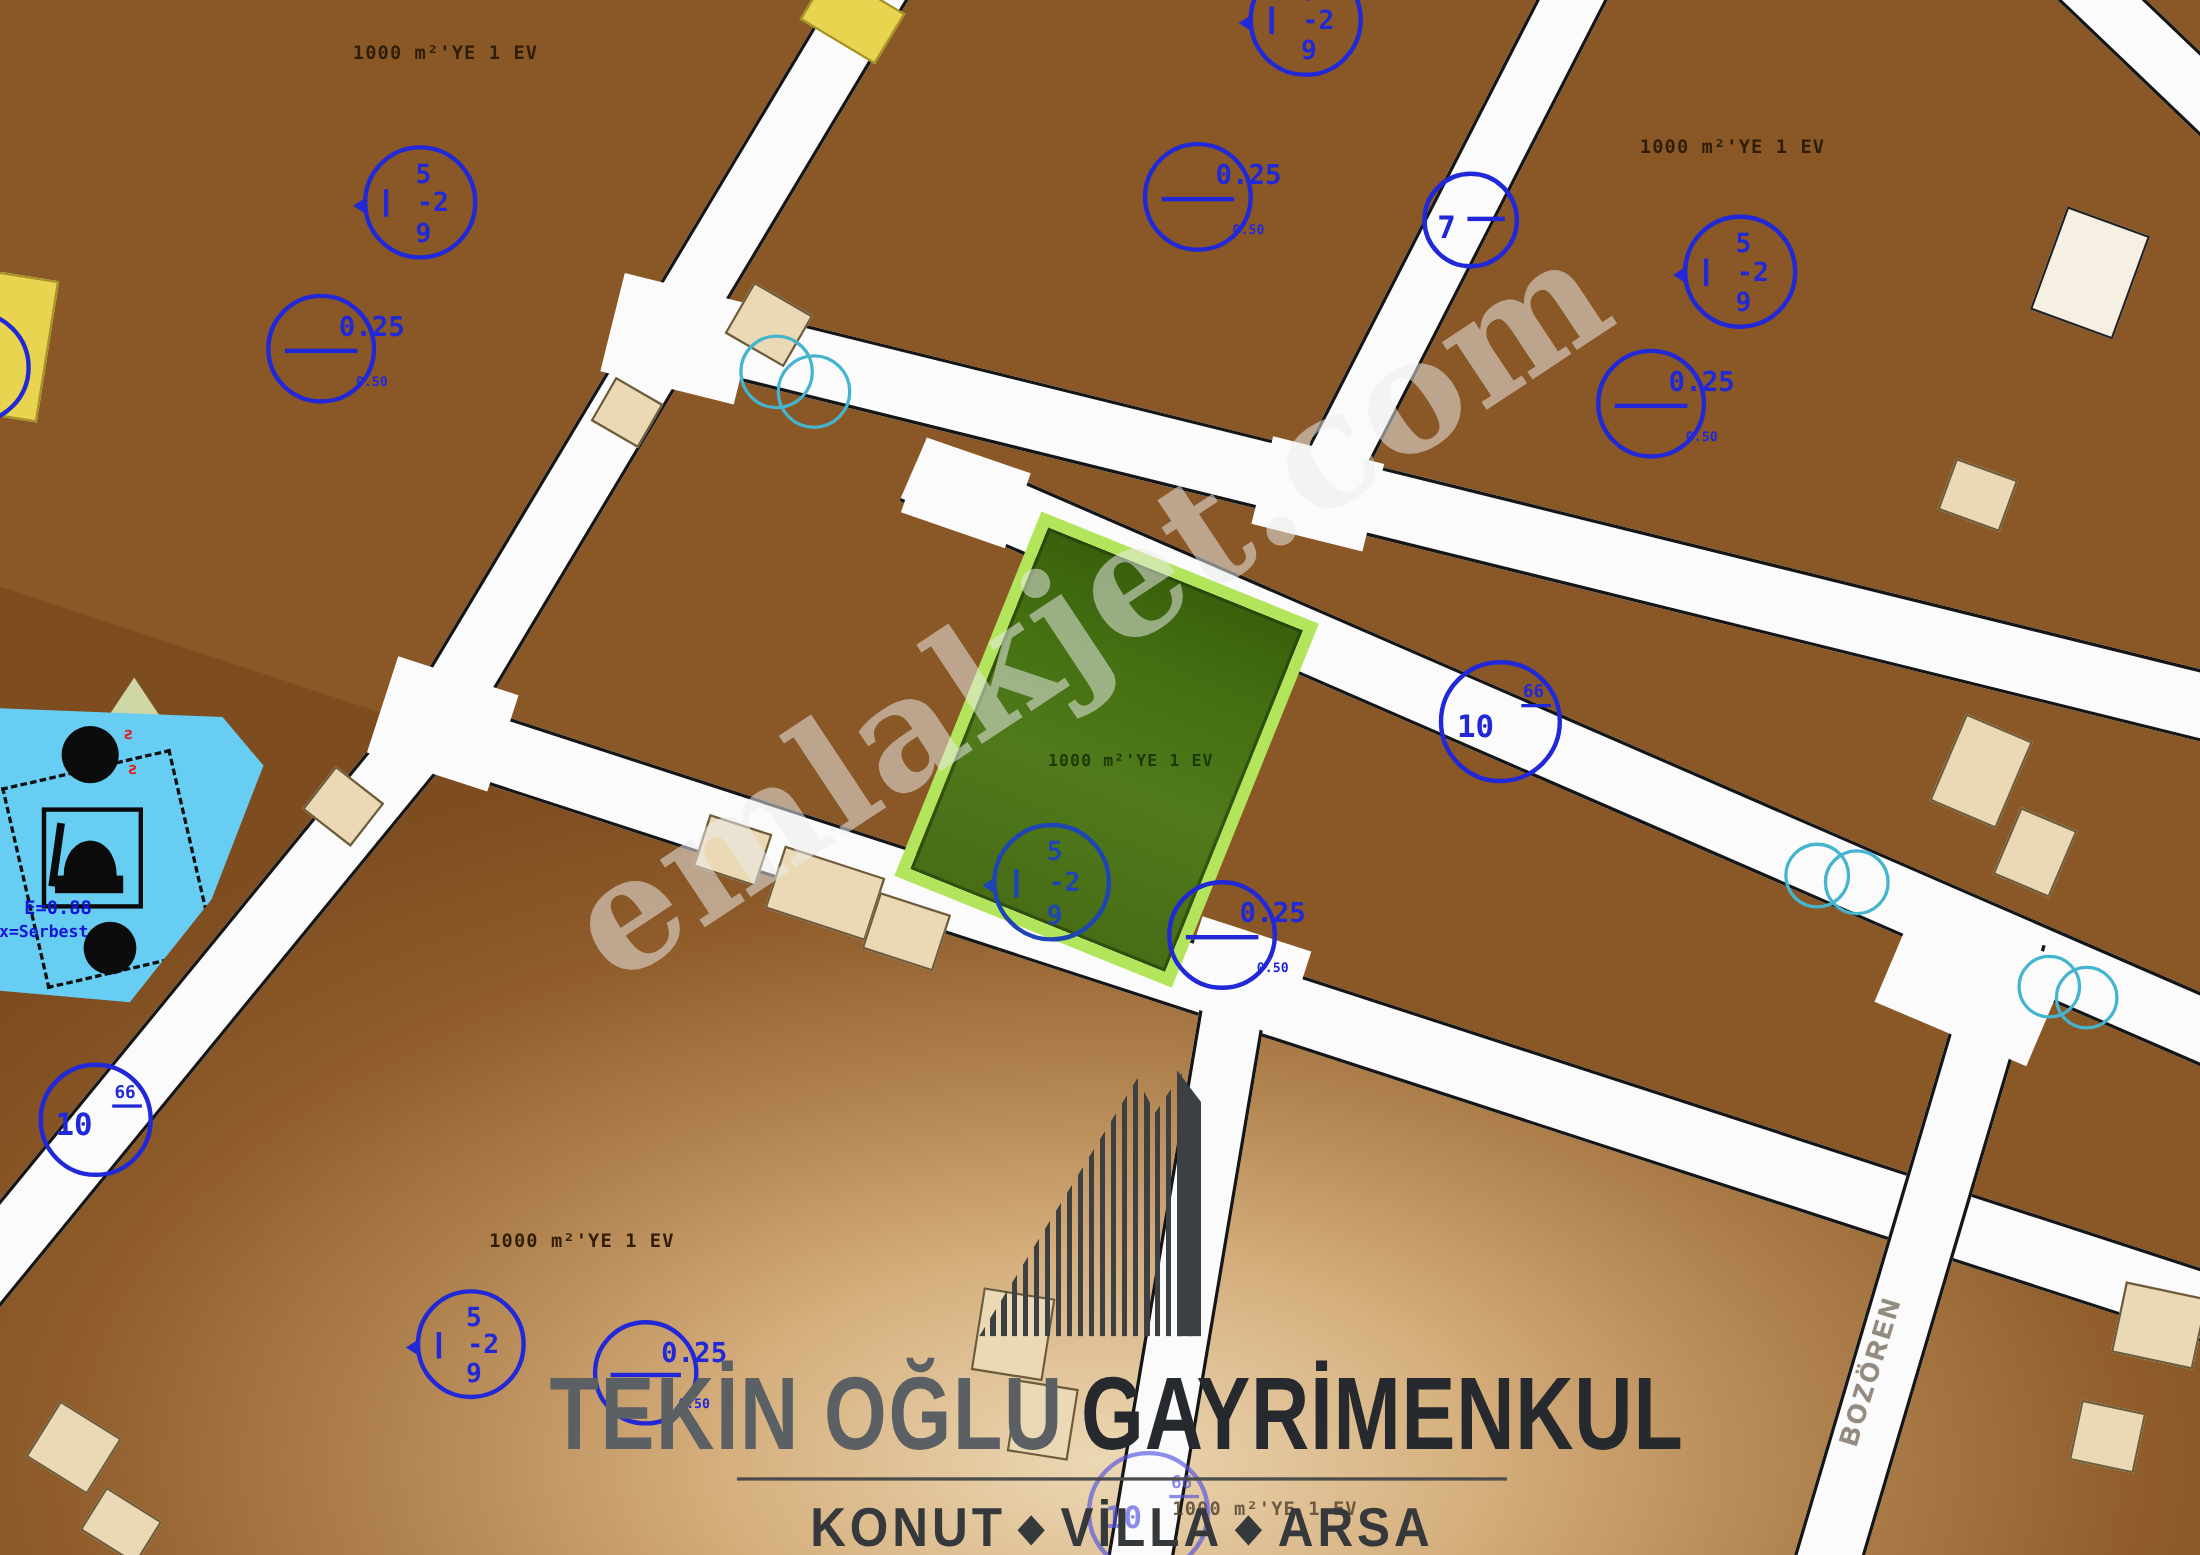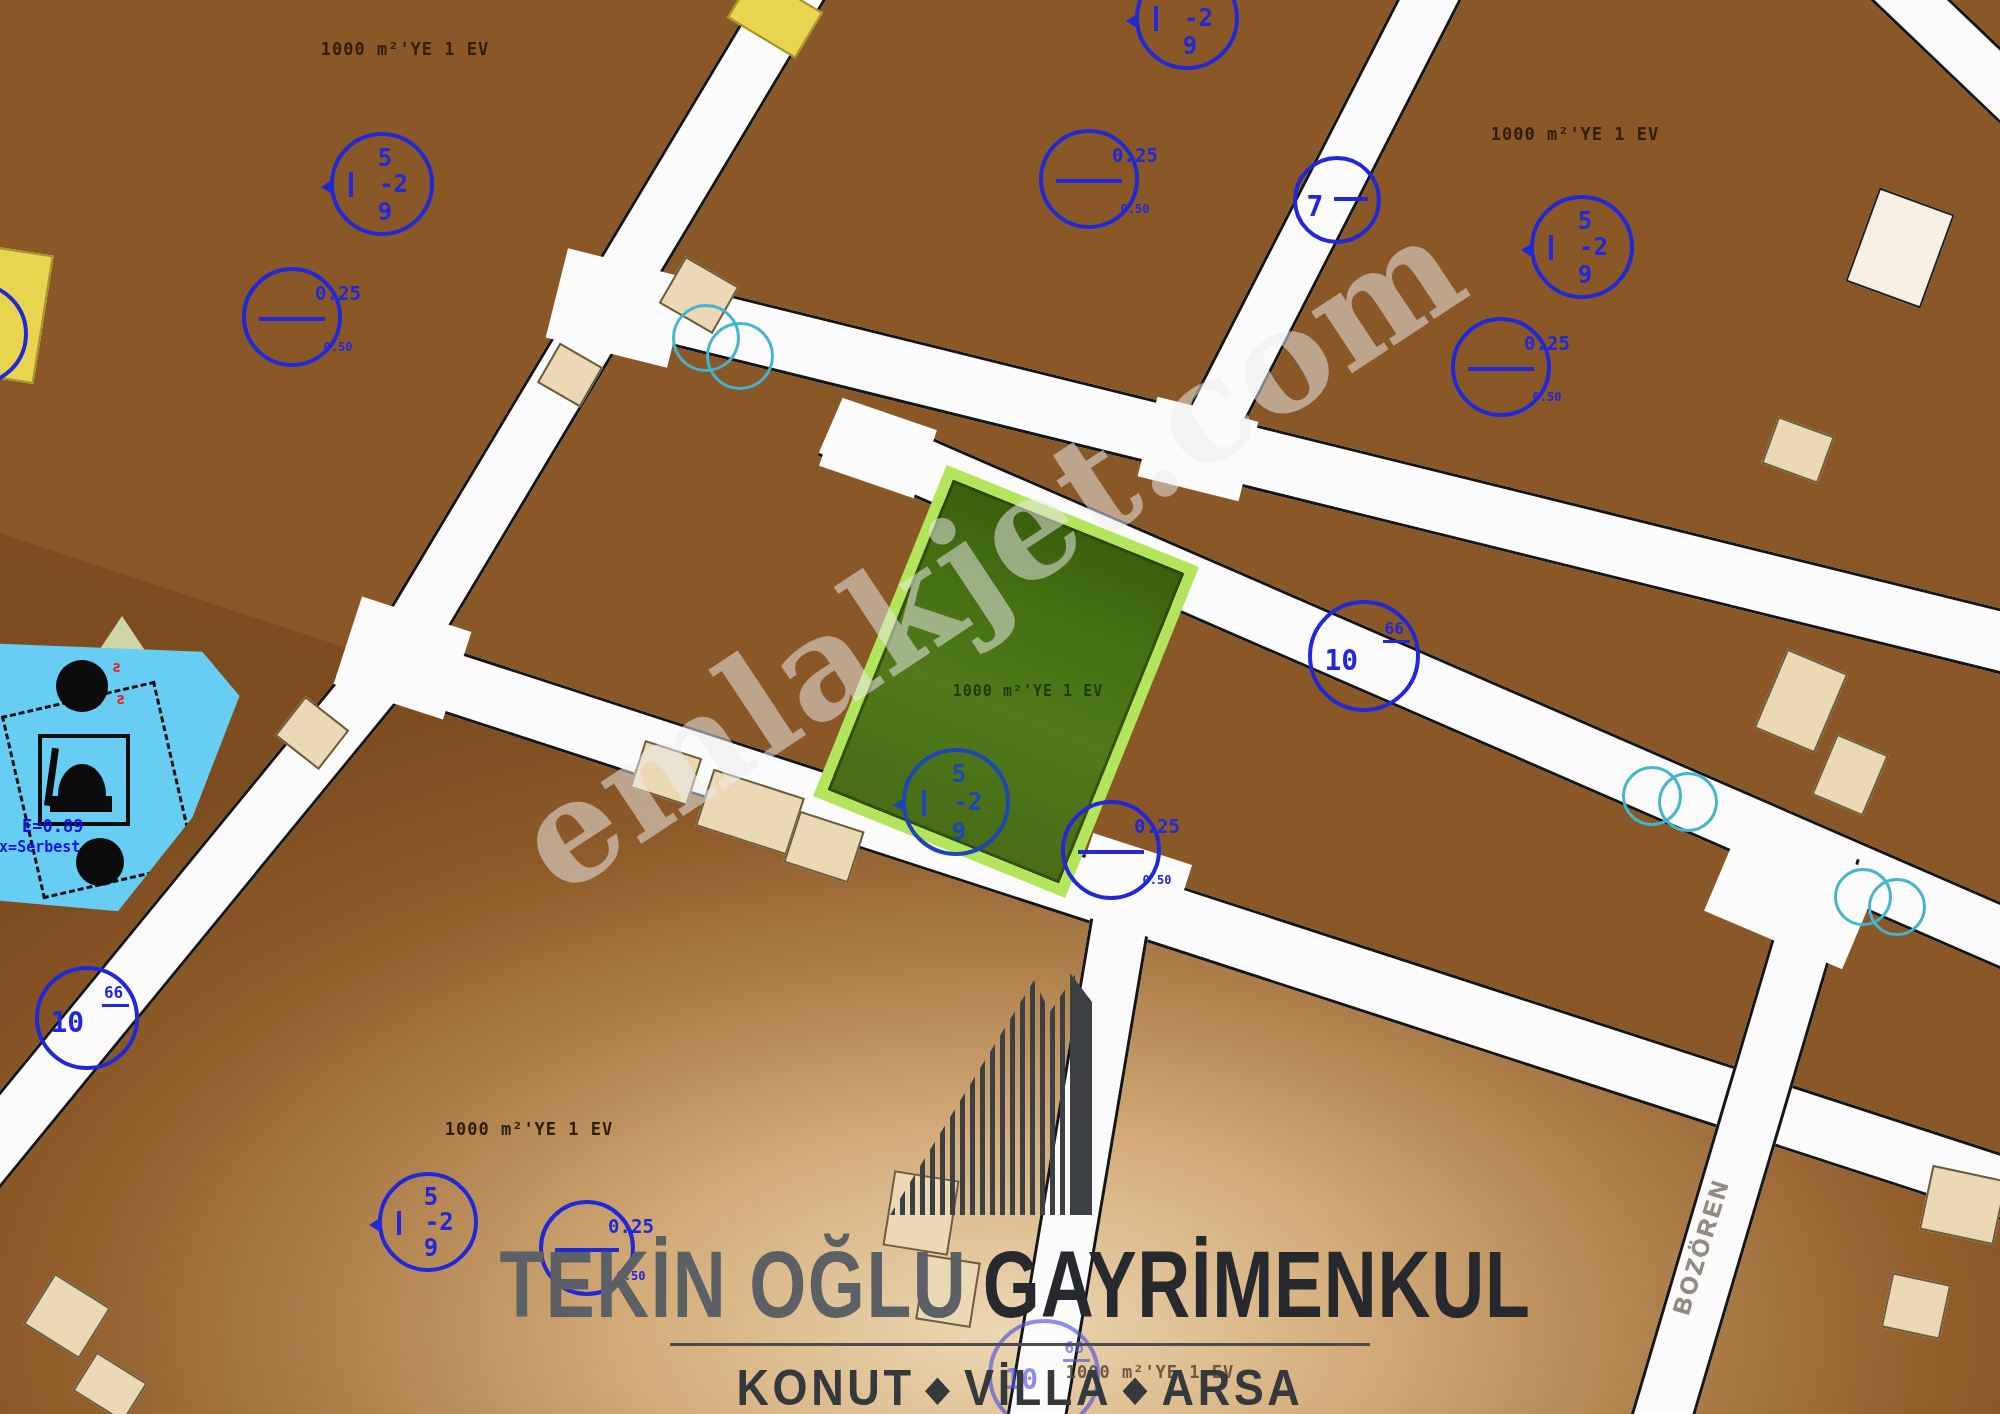--- a/index.html
+++ b/index.html
@@ -66,21 +66,21 @@
   
   .zc{position:absolute;border:4px solid var(--blue);border-radius:50%;color:var(--blue);
       font-family:"DejaVu Sans Mono",monospace;font-weight:bold;}
   .zc .t{position:absolute;top:8%;left:50%;transform:translateX(-30%);font-size:24px;}
   .zc .m{position:absolute;top:50%;left:56%;transform:translate(-30%,-50%);font-size:24px;}
   .zc .b{position:absolute;bottom:6%;left:50%;transform:translateX(-30%);font-size:24px;}
   .zc .bar{position:absolute;left:16%;top:38%;width:4px;height:26%;background:currentColor;}
   .zc .tick{position:absolute;left:-13px;top:46%;width:0;height:0;border-top:7px solid transparent;border-bottom:7px solid transparent;border-left:11px solid currentColor;transform:rotate(180deg);}
   .rc{position:absolute;border:4px solid var(--blue);border-radius:50%;color:var(--blue);
       font-family:"DejaVu Sans Mono",monospace;font-weight:bold;text-align:center;}
-  .rc .t{position:absolute;top:12%;width:100%;font-size:19px;}
+  .rc .t{position:absolute;top:12%;width:100%;font-size:25px;}
   .rc .ln{position:absolute;top:50%;left:14%;width:72%;height:4px;background:currentColor;}
   .rc .b{position:absolute;bottom:10%;width:100%;font-size:12px;}
   .mk{position:absolute;border:4px solid var(--blue);border-radius:50%;color:var(--blue);
       font-family:"DejaVu Sans Mono",monospace;font-weight:bold;}
   .mk .n{position:absolute;left:12%;top:38%;font-size:28px;}
   .mk .sup{position:absolute;right:6%;top:14%;font-size:16px;border-bottom:3px solid currentColor;padding:0 6px 2px 2px;}
   .mk .dash{position:absolute;left:46%;top:46%;width:34px;height:4px;background:currentColor;}
   .cpair{position:absolute;}
   .cpair i{position:absolute;border:3px solid var(--cyanline);border-radius:50%;display:block;}
   .arc-edge{position:absolute;border:4px solid var(--blue);border-radius:50%;}
@@ -165,21 +165,21 @@
     <div class="dash-frame"></div>
     <div class="bdot" style="left:62px;top:22px;width:52px;height:52px;"></div>
     <div class="bdot" style="left:82px;top:200px;width:48px;height:48px;"></div>
     <div class="mosque-frame">
       <div class="minaret"></div>
       <div class="dome"></div>
       <div class="mosque-base"></div>
     </div>
     <div class="red-mark" style="left:118px;top:20px;">ƨ</div>
     <div class="red-mark" style="left:122px;top:52px;">ƨ</div>
-    <div class="cyan-text" style="left:28px;top:178px;font-size:17px;">E=0.89</div>
+    <div class="cyan-text" style="left:28px;top:178px;font-size:17px;">E=0.88</div>
     <div class="cyan-text" style="left:-22px;top:200px;font-size:15px;">Hmax=Serbest</div>
   </div>
 
   <div class="green-parcel"></div>
   <div class="plabel green" style="left:1028px;top:691px;">1000 m²'YE 1 EV</div>
 
   <div class="plabel" style="left:405px;top:49px;">1000 m²'YE 1 EV</div>
   <div class="plabel" style="left:1575px;top:134px;">1000 m²'YE 1 EV</div>
   <div class="plabel" style="left:529px;top:1129px;">1000 m²'YE 1 EV</div>
   <div class="plabel faded" style="left:1150px;top:1372px;z-index:40;">1000 m²'YE 1 EV</div>

